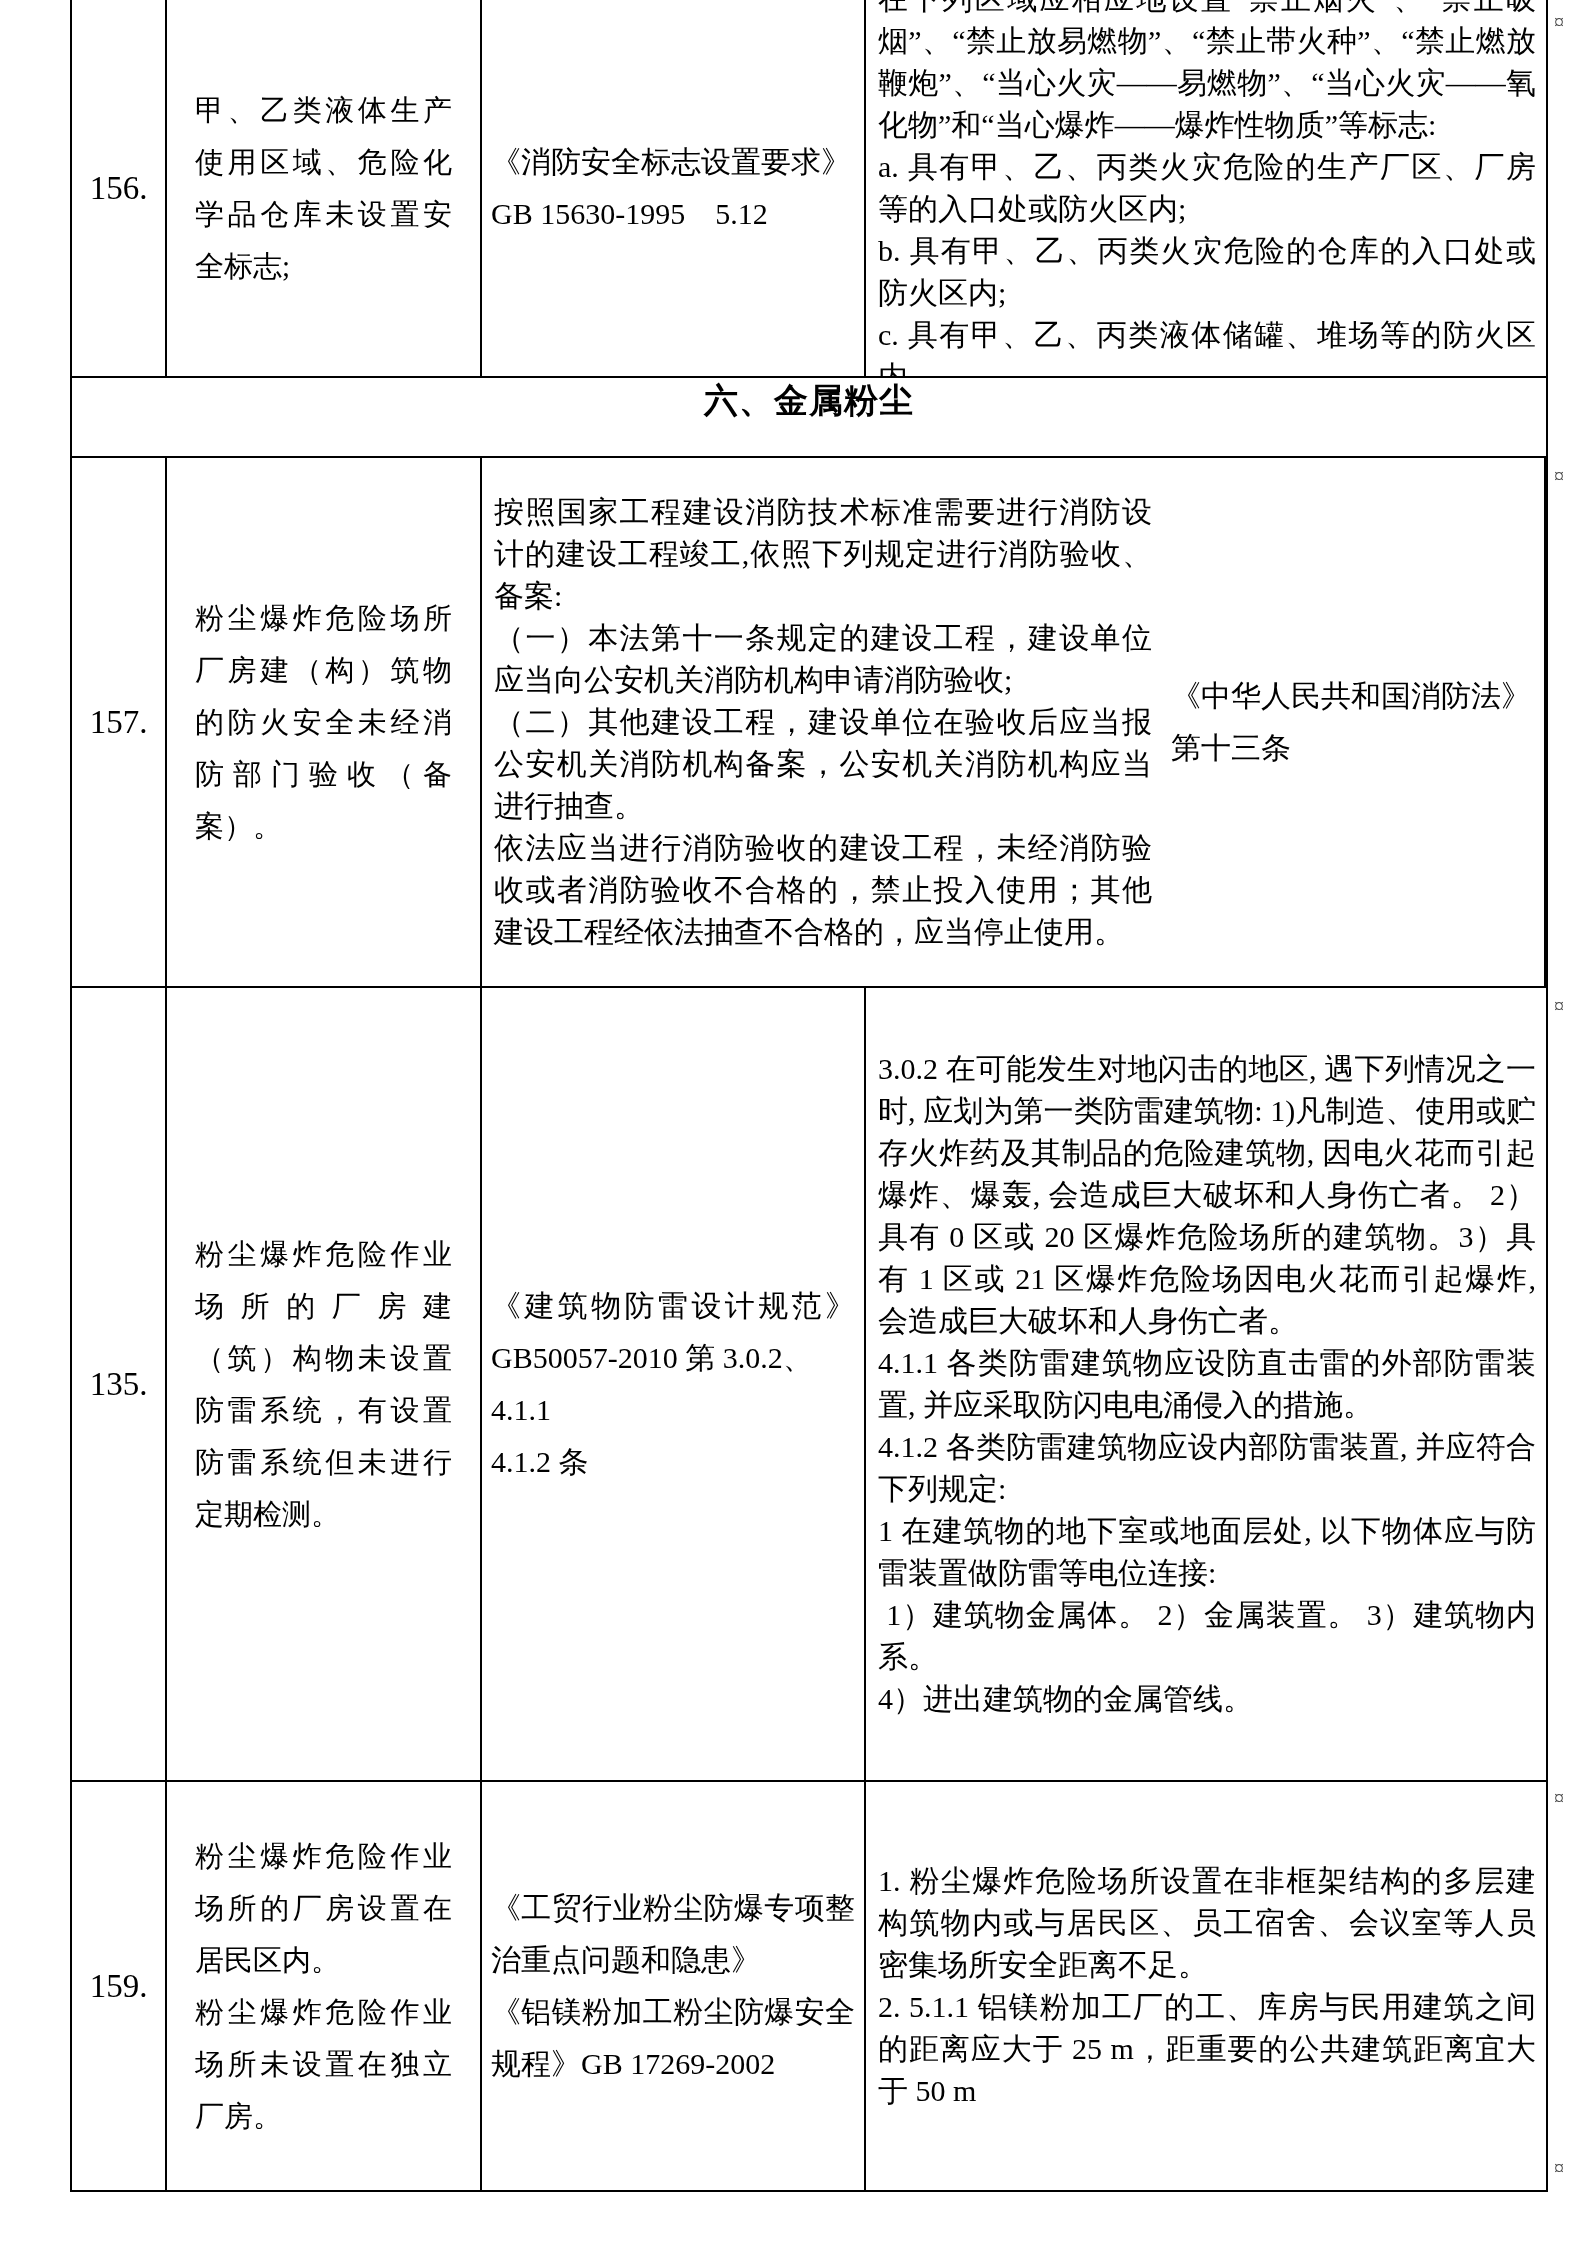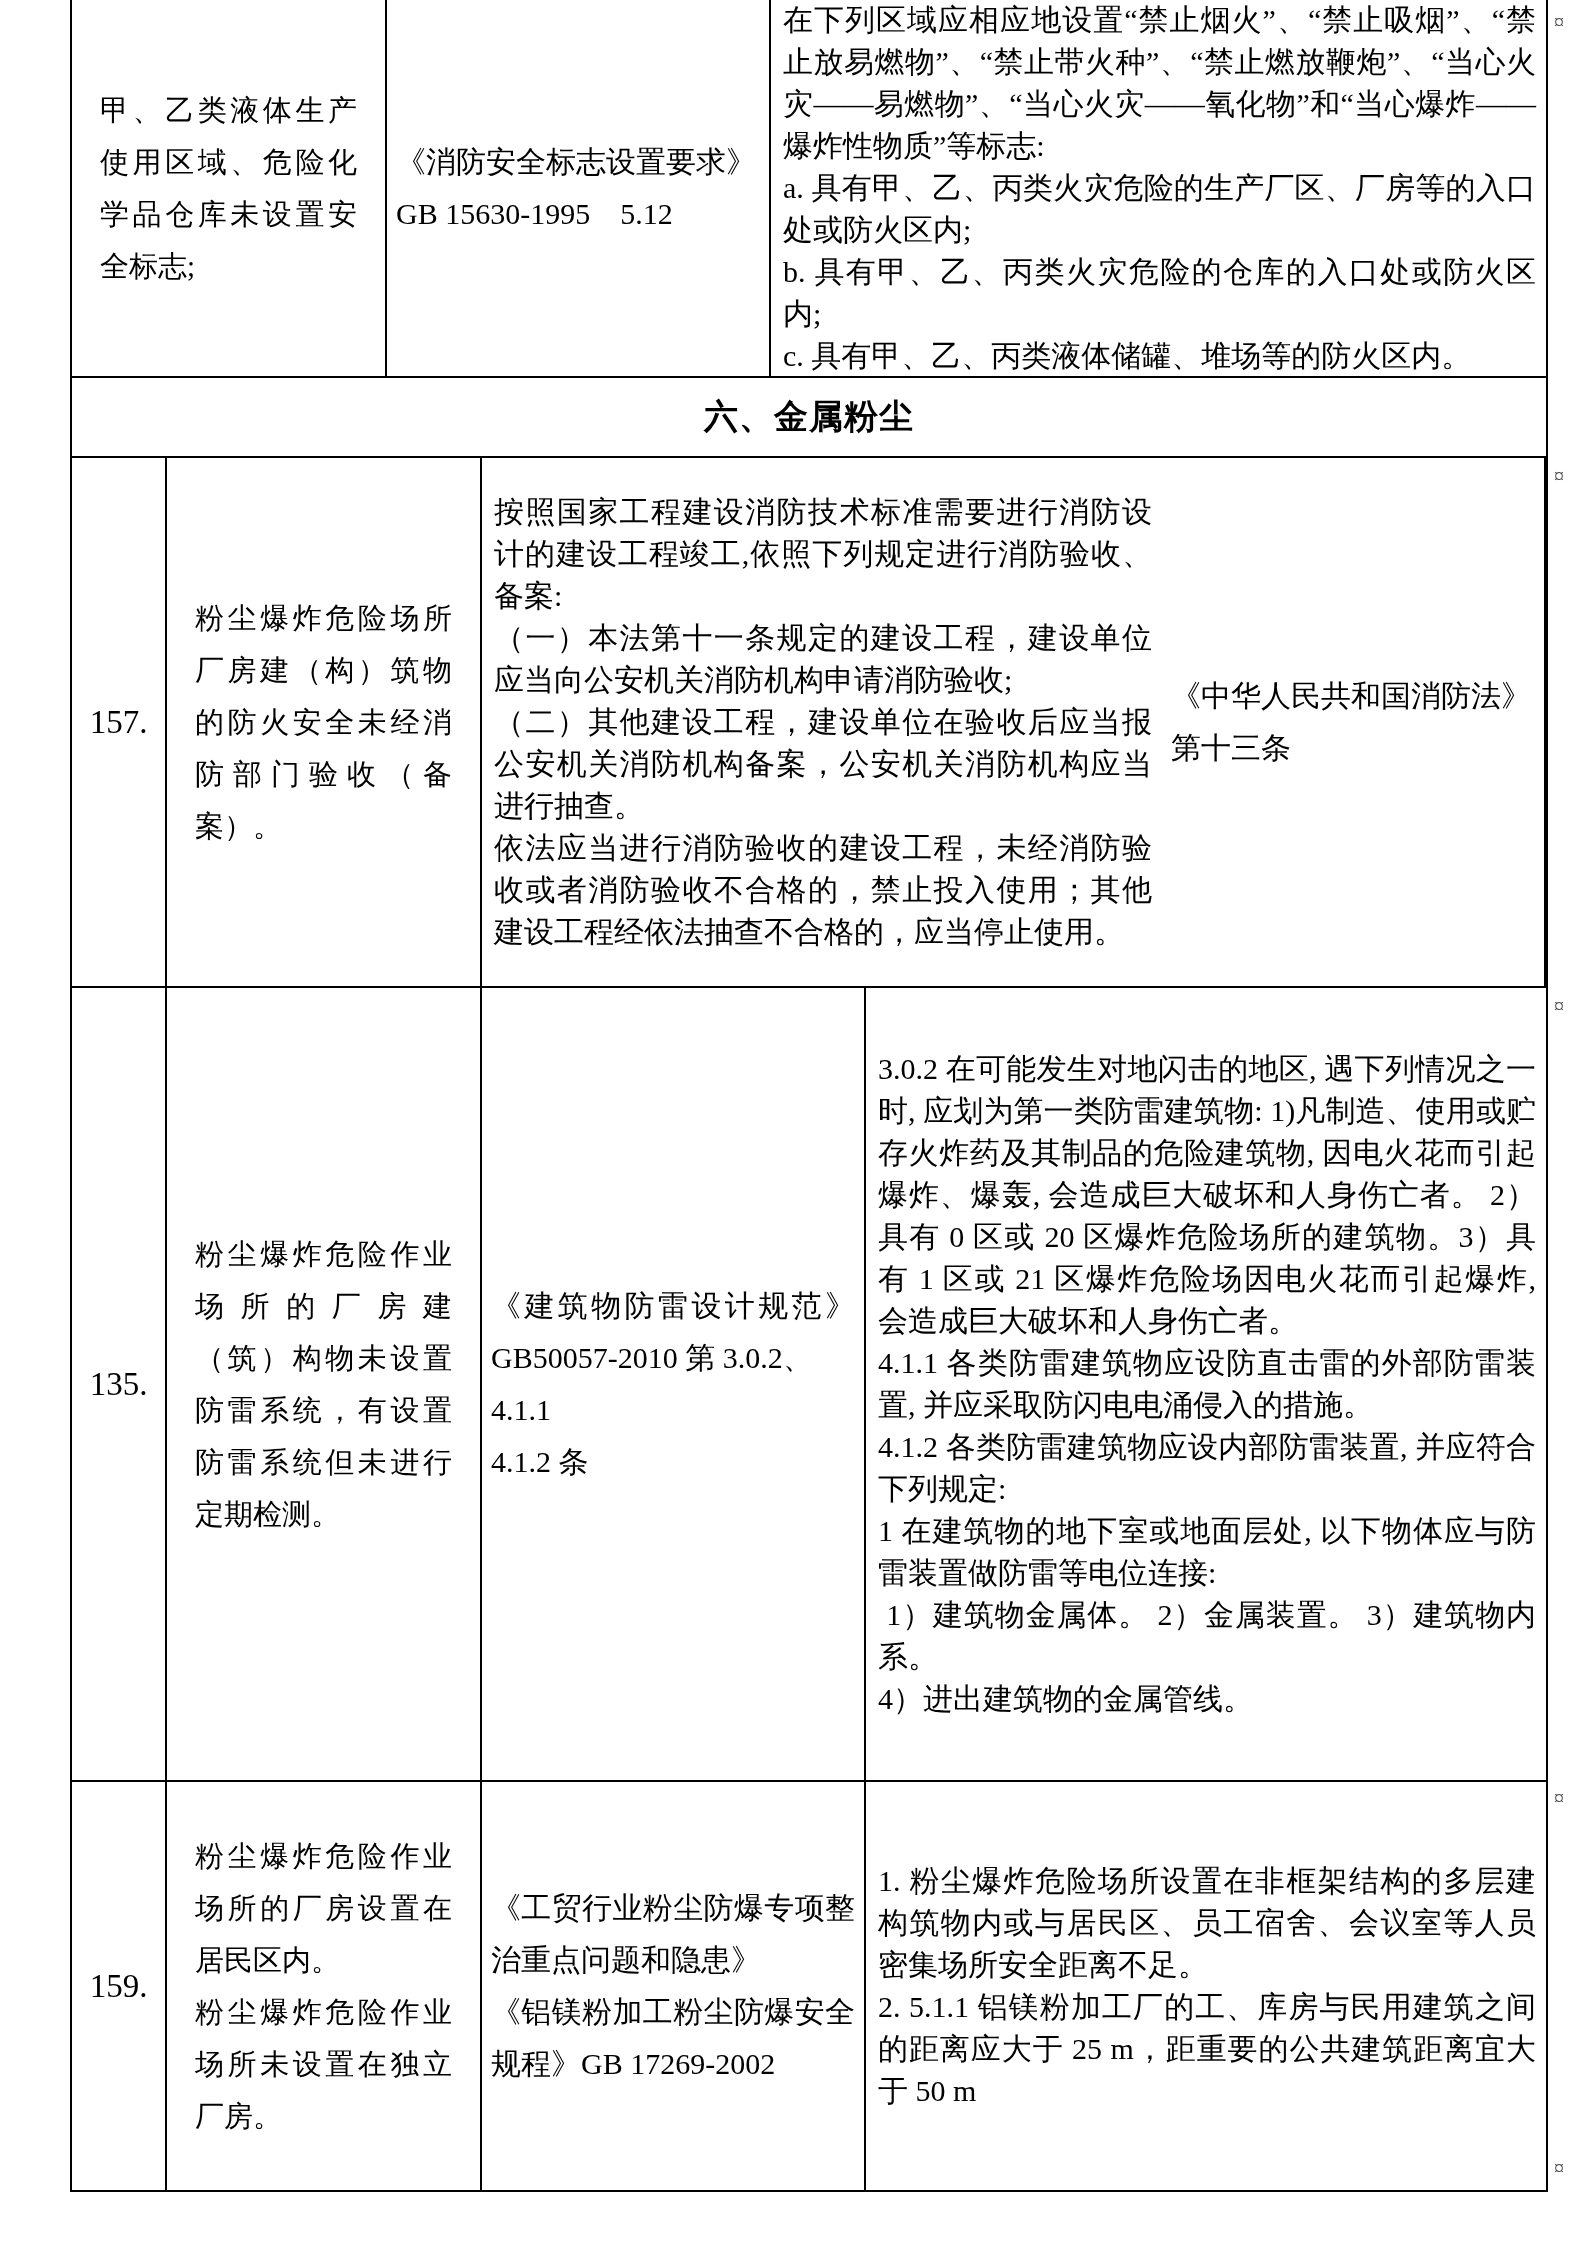--- a/index.html
+++ b/index.html
@@ -46,36 +46,39 @@
     flex:1;font-size:30px;line-height:42px;padding:0 10px 0 12px;
   }
   .txt{
     width:100%;
     white-space:pre-wrap;
     text-align:justify;
     word-break:normal;
   }
   .sec-cell{
     width:100%;height:100%;box-sizing:border-box;
-    display:flex;align-items:center;justify-content:center;
+    display:flex;justify-content:center;
   }
   .sec-title{
     font-size:34px;font-weight:bold;letter-spacing:1px;
   }
   .row-end-mark{
     position:absolute;left:1554px;
     font-size:20px;color:#444;line-height:20px;
   }
 </style>
 </head>
 <body>
 
 <div class="doc-table">
 
   <div class="t-row r-156">
+    <div class="cell c-num">
+      <span>156.</span>
+    </div>
     <div class="cell c-issue">
       <div class="txt">甲、乙类液体生产使用区域、危险化学品仓库未设置安全标志;</div>
     </div>
     <div class="cell c-basis">
       <div class="txt">《消防安全标志设置要求》
 GB 15630-1995    5.12</div>
     </div>
     <div class="cell c-details">
       <div class="txt">在下列区域应相应地设置“禁止烟火”、“禁止吸烟”、“禁止放易燃物”、“禁止带火种”、“禁止燃放鞭炮”、“当心火灾——易燃物”、“当心火灾——氧化物”和“当心爆炸——爆炸性物质”等标志:
 a. 具有甲、乙、丙类火灾危险的生产厂区、厂房等的入口处或防火区内;

